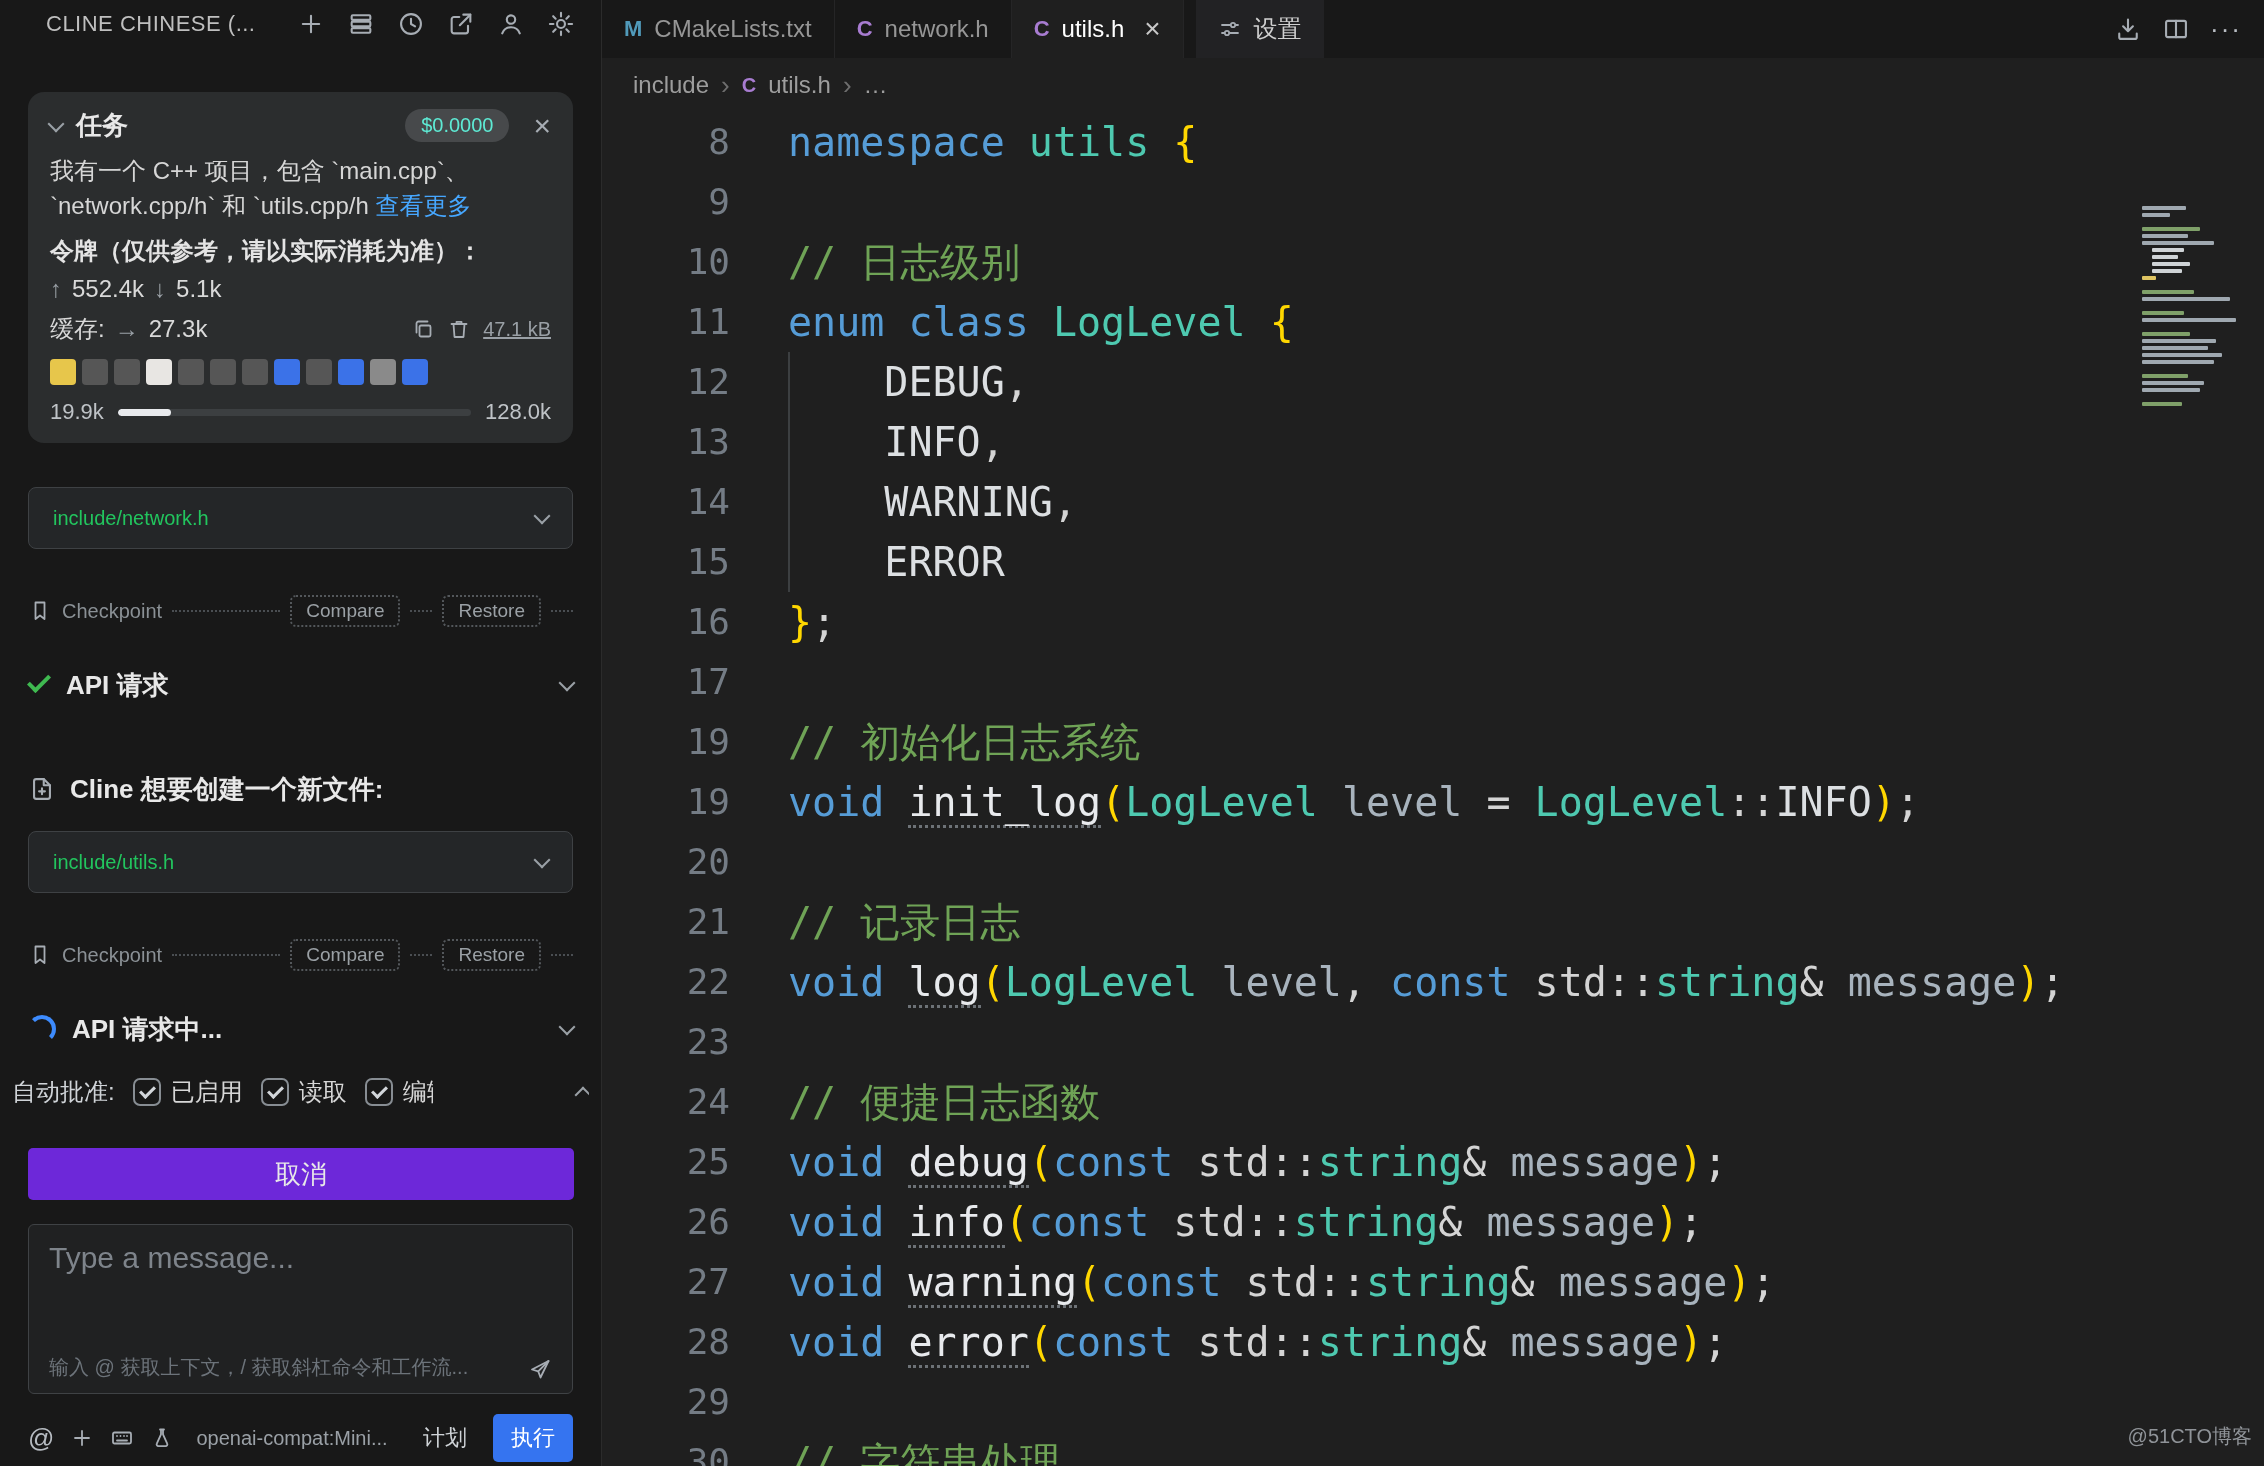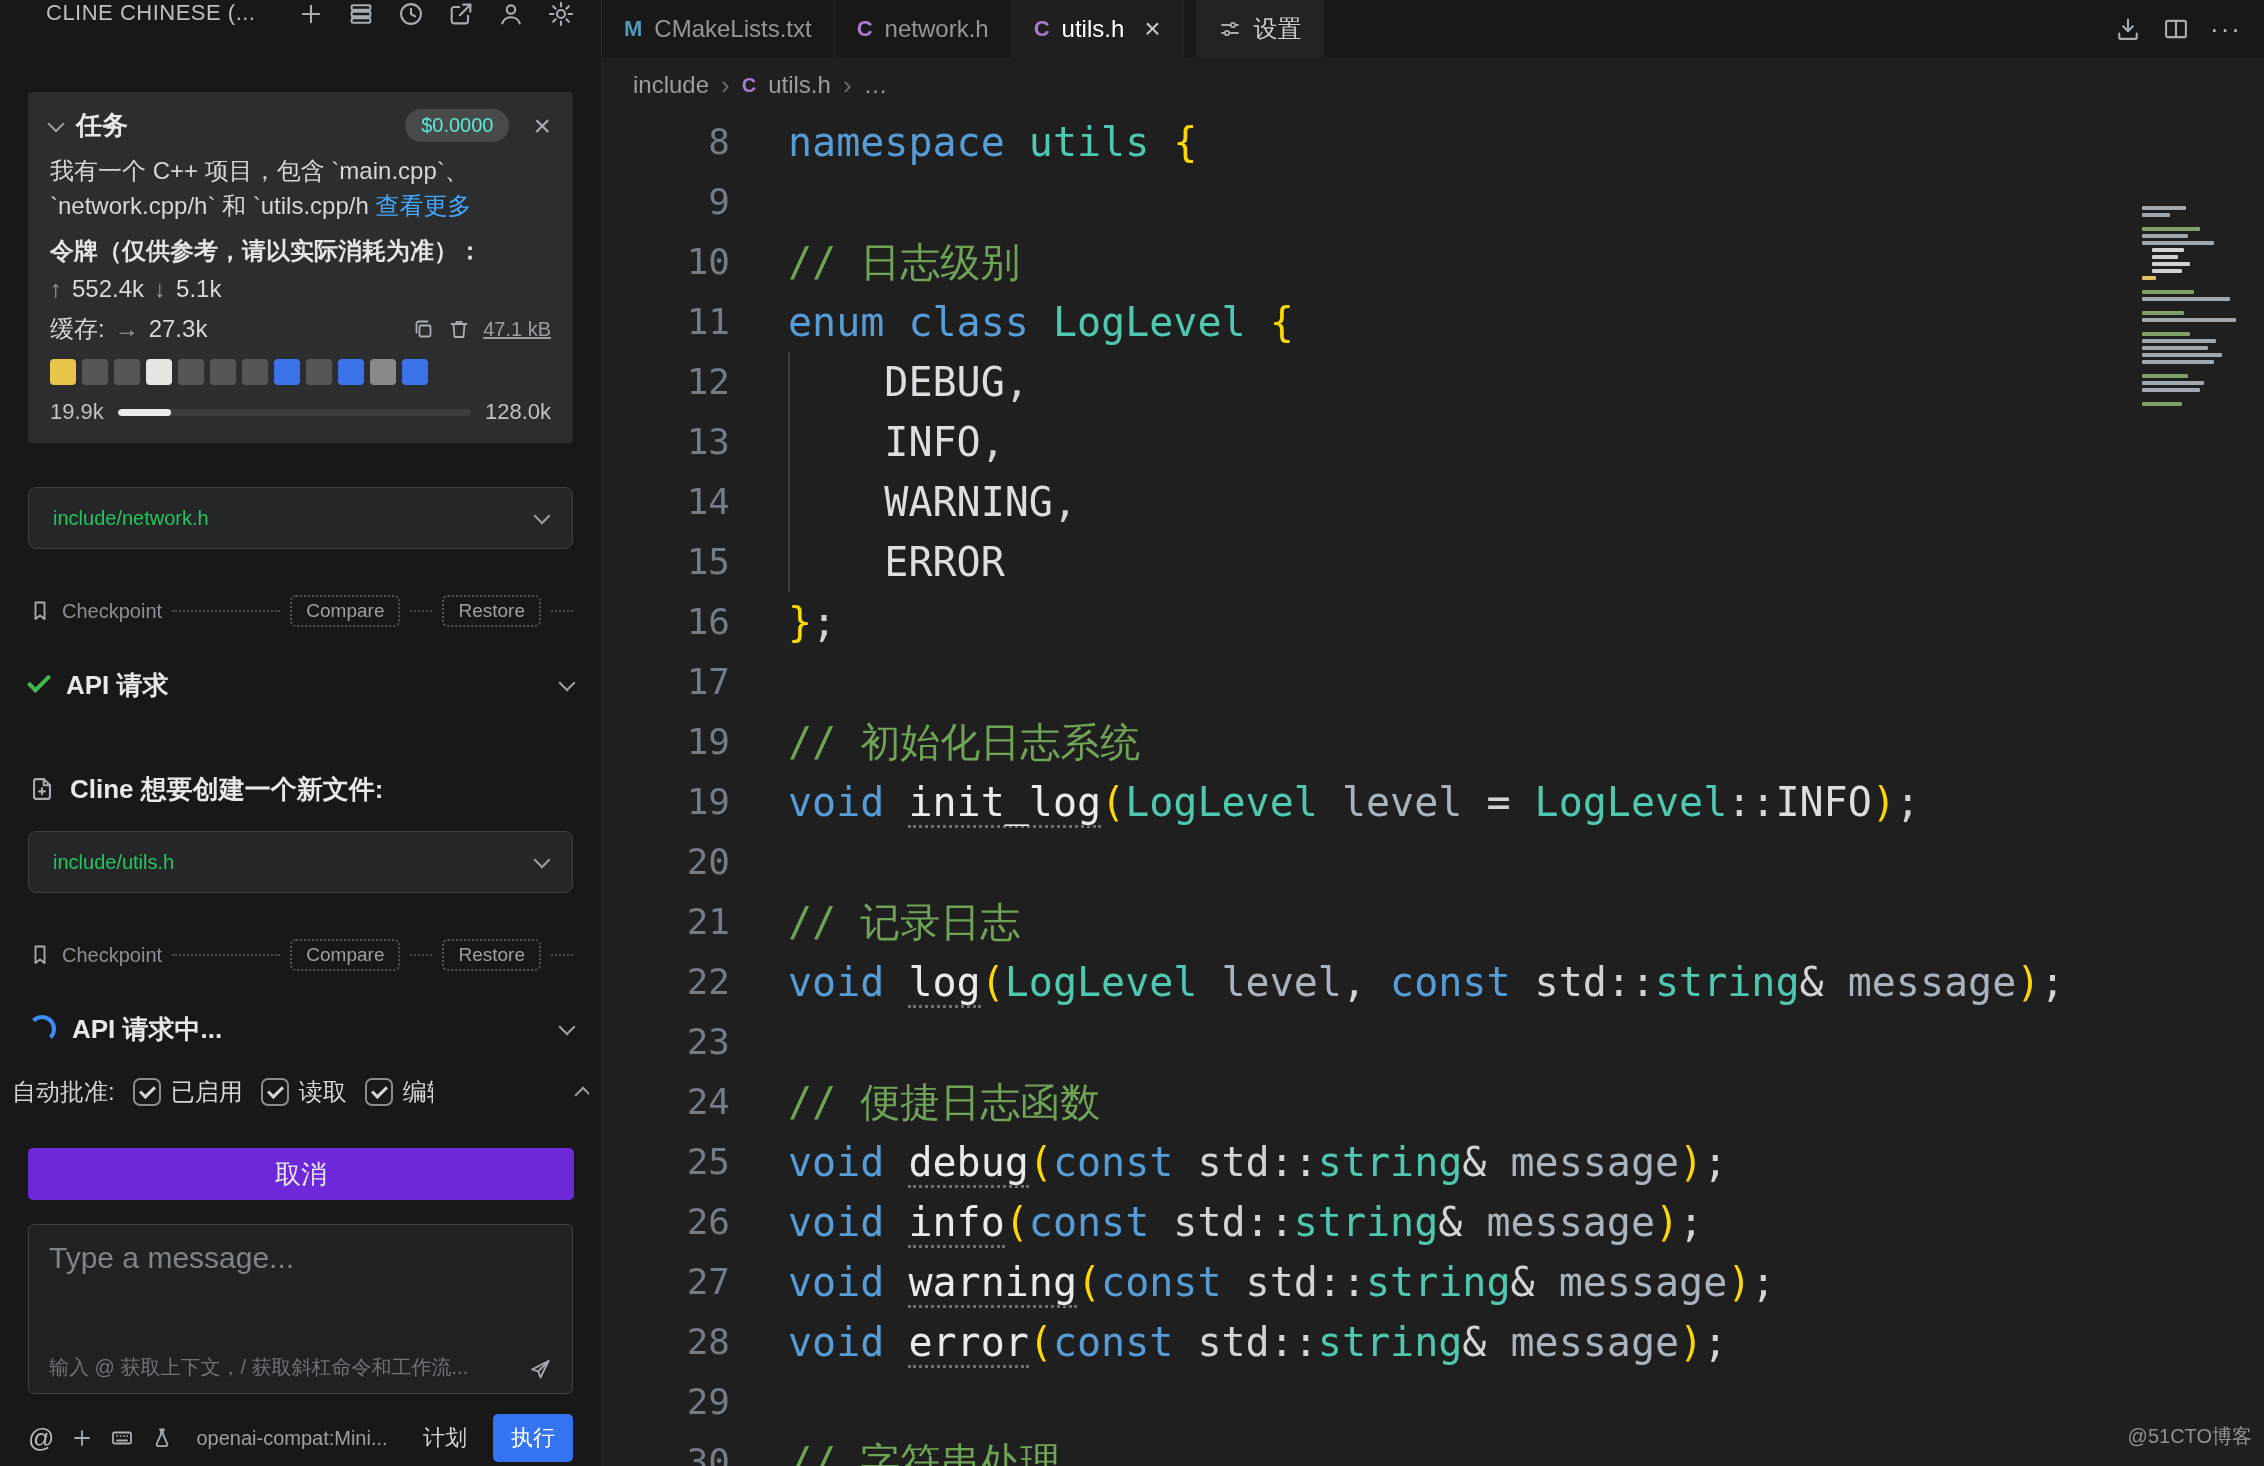--- a/index.html
+++ b/index.html
@@ -3,30 +3,30 @@
 <meta charset="utf-8">
 <style>
   * { margin:0; padding:0; box-sizing:border-box; }
   html,body { width:2264px; height:1466px; overflow:hidden; background:#1f1f1f;
               font-family:"Liberation Sans","DejaVu Sans",sans-serif; }
   .app { display:flex; width:2264px; height:1466px; }
 
   
   .sidebar { width:602px; flex:0 0 602px; background:#181818; border-right:1px solid #2b2b2b;
              display:flex; flex-direction:column; overflow:hidden; color:#cccccc; }
-  .sb-header { height:48px; flex:none; display:flex; align-items:flex-start; padding:0 26px 0 46px; }
+  .sb-header { height:48px; flex:none; display:flex; align-items:center; padding:0 26px 0 46px; }
   .sb-title { font-size:22px; color:#bfbfbf; letter-spacing:.5px; white-space:nowrap; overflow:hidden; }
   .sb-icons { margin-left:auto; display:flex; gap:22px; align-items:center; }
   .icbtn { background:none; border:none; cursor:pointer; display:flex; align-items:center; }
   .ic { width:28px; height:28px; stroke:#a7adb4; stroke-width:1.8; fill:none; stroke-linecap:round; stroke-linejoin:round; }
   .ic.sm { width:24px; height:24px; }
 
   .sb-scroll { flex:1 1 auto; overflow:hidden; }
 
-  .task-card { margin:44px 28px 0; background:#2b2d2e; border-radius:4px; padding:16px 22px 18px; }
+  .task-card { margin:44px 28px 0; background:#2b2d2e; border-radius:16px; padding:16px 22px 18px; }
   .task-head { display:flex; align-items:center; gap:14px; }
   .chev { display:inline-block; width:12px; height:12px; border-right:2.5px solid #9aa0a6;
           border-bottom:2.5px solid #9aa0a6; transform:rotate(45deg); margin-top:-4px; }
   .chev.up { transform:rotate(-135deg); margin-top:6px; }
   .task-title { font-size:26px; font-weight:bold; color:#e8e8e8; }
   .cost-badge { margin-left:auto; background:#47494b; color:#5eead4; border-radius:999px;
                 padding:5px 16px; font-size:20px; }
   .task-close { background:none; border:none; color:#a7adb4; font-size:30px; line-height:1; cursor:pointer; margin-left:10px; }
   .task-text { margin-top:10px; font-size:24px; line-height:35px; color:#d6d6d6; }
   .see-more { color:#46a7ff; cursor:pointer; }

